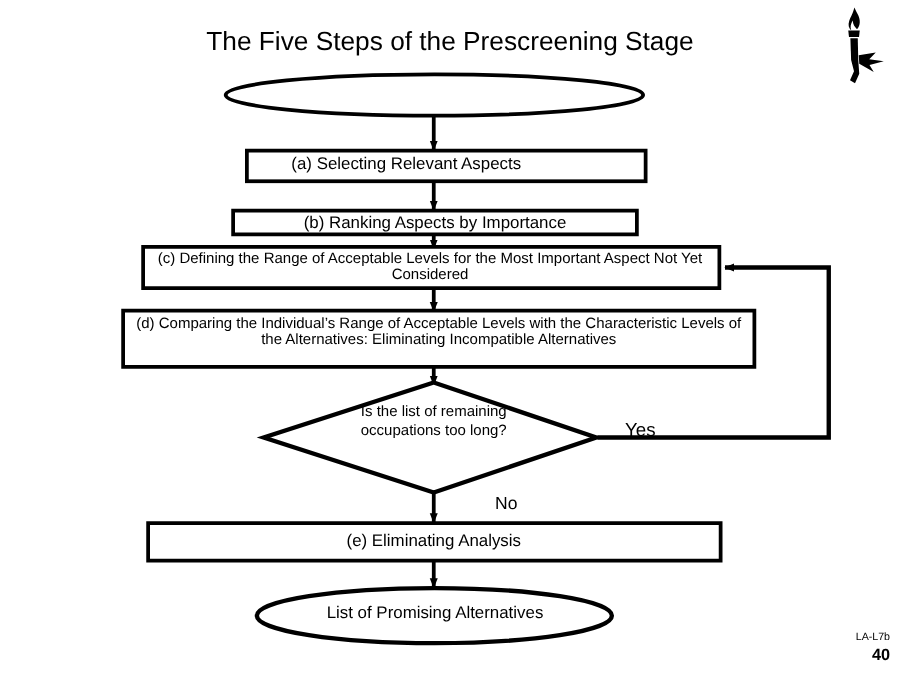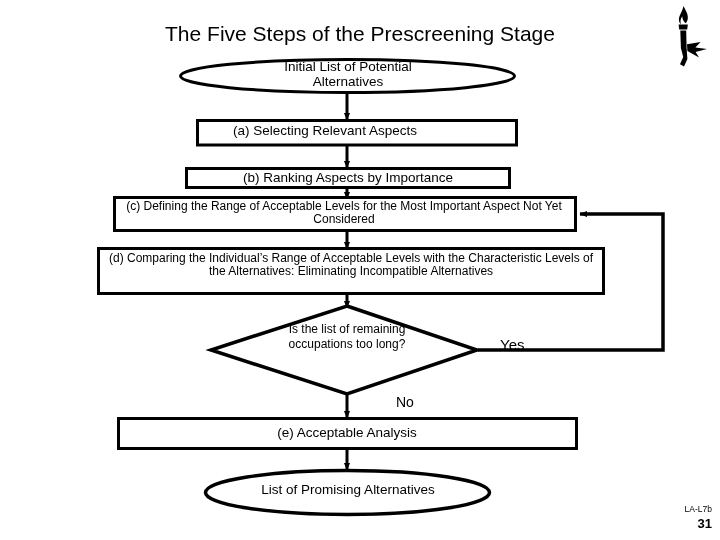--- a/index.html
+++ b/index.html
@@ -197,38 +197,36 @@
 
       <path d="M24.9,44.0 L30.6,44.0 L31.4,55.0 L28.0,62.5 L24.0,60.2 L27.2,53.0 Z"></path>
 
       <path d="M31.0,40.2 L44.6,38.0 L39.4,43.4 L51.0,45.0 L39.6,48.0 L43.0,53.6
                L31.4,47.0 Z"></path>
     </g>
   </svg>
 
   <div class="txt" id="slide-title">The Five Steps of the Prescreening Stage</div>
 
-  <div class="txt" id="node-start-label">Initial List of Potential
-Alternatives</div>
 
   <div class="txt" id="node-a-label">(a) Selecting Relevant Aspects</div>
 
   <div class="txt" id="node-b-label">(b) Ranking Aspects by Importance</div>
 
   <div class="txt" id="node-c-label">(c) Defining the Range of Acceptable Levels for  the Most Important Aspect Not Yet Considered</div>
 
   <div class="txt" id="node-d-label">(d) Comparing the Individual’s Range of Acceptable Levels with the Characteristic Levels of the Alternatives: Eliminating Incompatible Alternatives</div>
 
   <div class="txt" id="node-decision-label">Is the list of remaining occupations too long?</div>
 
-  <div class="txt" id="node-e-label">(e) Acceptable Analysis</div>
+  <div class="txt" id="node-e-label">(e) Eliminating Analysis</div>
 
   <div class="txt" id="node-end-label">List of Promising Alternatives</div>
 
   <div class="txt branch-label" id="label-yes">Yes</div>
 
   <div class="txt branch-label" id="label-no">No</div>
 
   <div class="txt" id="footer-code">LA-L7b</div>
 
-  <div class="txt" id="footer-page">31</div>
+  <div class="txt" id="footer-page">40</div>
 
 </div>
 
 </body></html>

